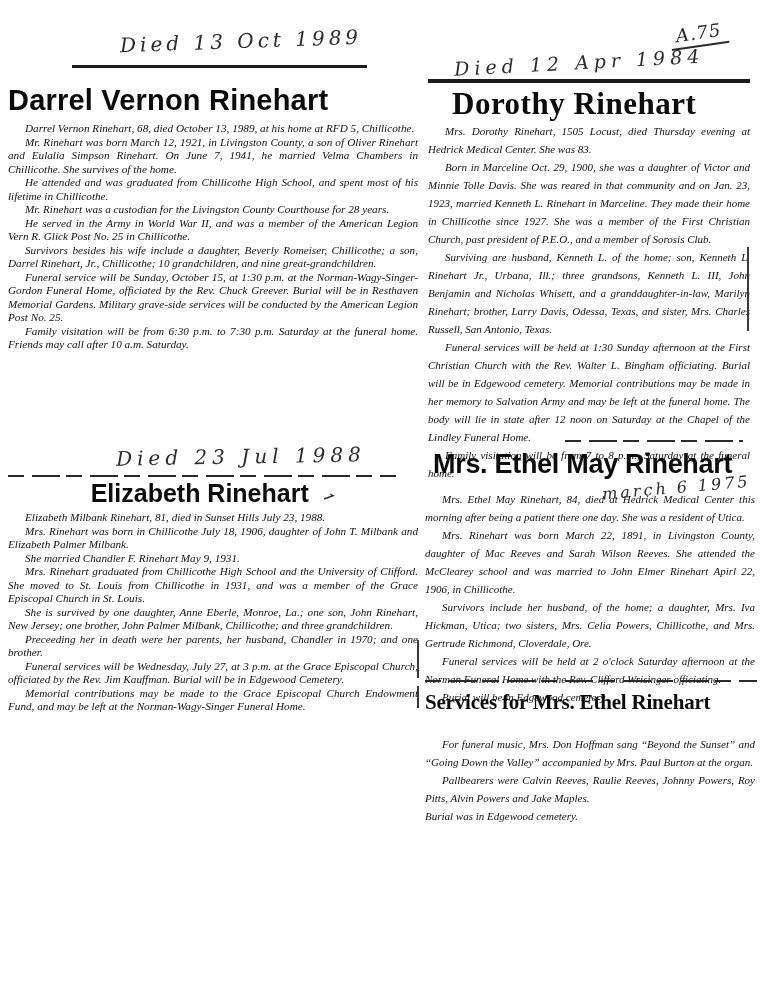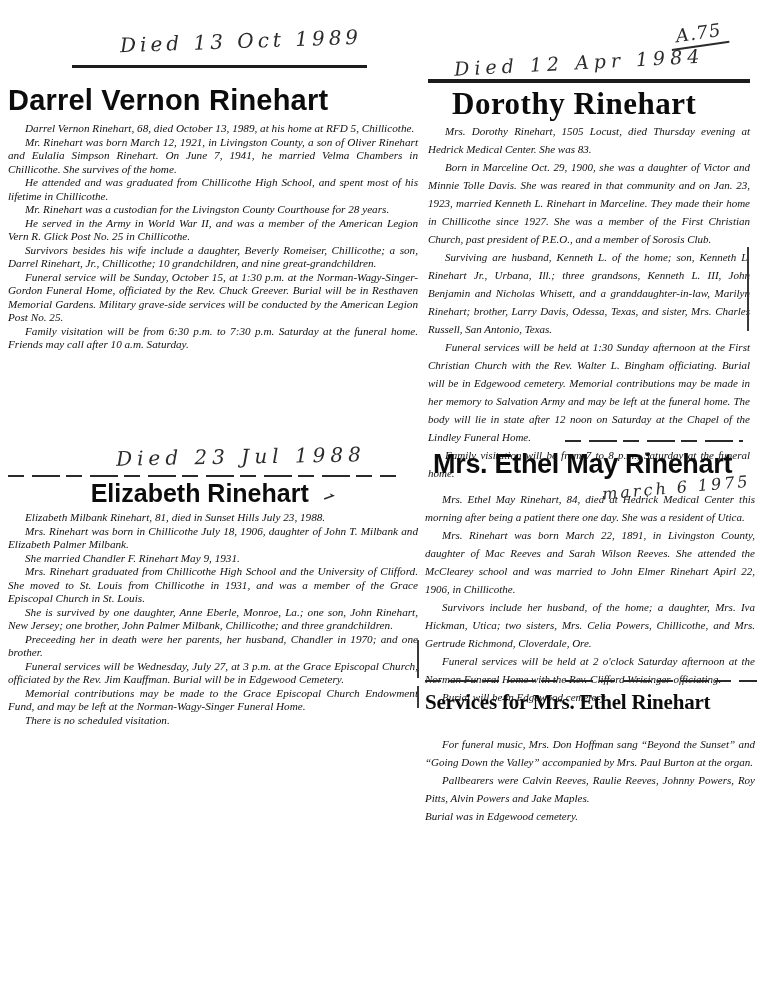--- a/index.html
+++ b/index.html
@@ -85,21 +85,20 @@
     <h1 class="hl-sans" style="font-size:25px; text-align:center; margin-top:2px;"><span>Elizabeth Rinehart</span><span class="handwriting" style="font-size:15px; margin-left:14px; display:inline-block; transform:rotate(-20deg);">⇀</span></h1>
     <div class="obit-body" style="margin-top:3px;">
       <p>Elizabeth Milbank Rinehart, 81, died in Sunset Hills July 23, 1988.</p>
       <p>Mrs. Rinehart was born in Chillicothe July 18, 1906, daughter of John T. Milbank and Elizabeth Palmer Milbank.</p>
       <p>She married Chandler F. Rinehart May 9, 1931.</p>
       <p>Mrs. Rinehart graduated from Chillicothe High School and the University of Clifford. She moved to St. Louis from Chillicothe in 1931, and was a member of the Grace Episcopal Church in St. Louis.</p>
       <p>She is survived by one daughter, Anne Eberle, Monroe, La.; one son, John Rinehart, New Jersey; one brother, John Palmer Milbank, Chillicothe; and three grandchildren.</p>
       <p>Preceeding her in death were her parents, her husband, Chandler in 1970; and one brother.</p>
       <p>Funeral services will be Wednesday, July 27, at 3 p.m. at the Grace Episcopal Church, officiated by the Rev. Jim Kauffman. Burial will be in Edgewood Cemetery.</p>
       <p>Memorial contributions may be made to the Grace Episcopal Church Endowment Fund, and may be left at the Norman-Wagy-Singer Funeral Home.</p>
-      <p>There is no scheduled visitation.</p>
     </div>
   </div>
 
   <div class="clip col-r" style="left:425px; top:440px; width:330;">
     <div class="rule-broken" style="width:178px; margin-left:140px;"></div>
     <h1 class="hl-sans" style="font-size:27px; letter-spacing:-0.3px; margin:7px 0 2px 8px;">Mrs. Ethel May Rinehart</h1>
     <div class="handwriting" style="position:absolute; top:38px; right:4px; font-size:16px; letter-spacing:3px; transform:rotate(-5deg);">march 6 1975</div>
     <div class="obit-body" style="margin-top:10px; width:330px;">
       <p>Mrs. Ethel May Rinehart, 84, died at Hedrick Medical Center this morning after being a patient there one day. She was a resident of Utica.</p>
       <p>Mrs. Rinehart was born March 22, 1891, in Livingston County, daughter of Mac Reeves and Sarah Wilson Reeves. She attended the McClearey school and was married to John Elmer Rinehart Apirl 22, 1906, in Chillicothe.</p>

